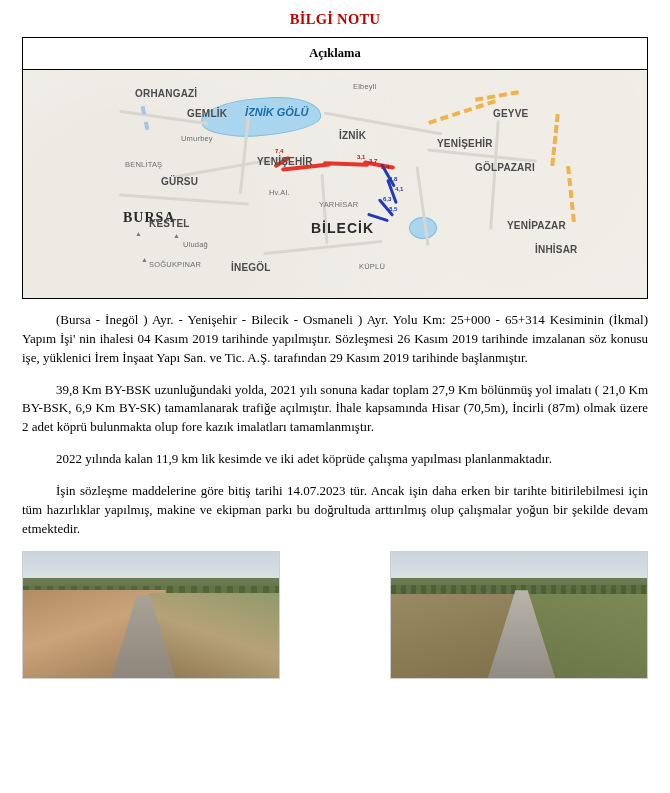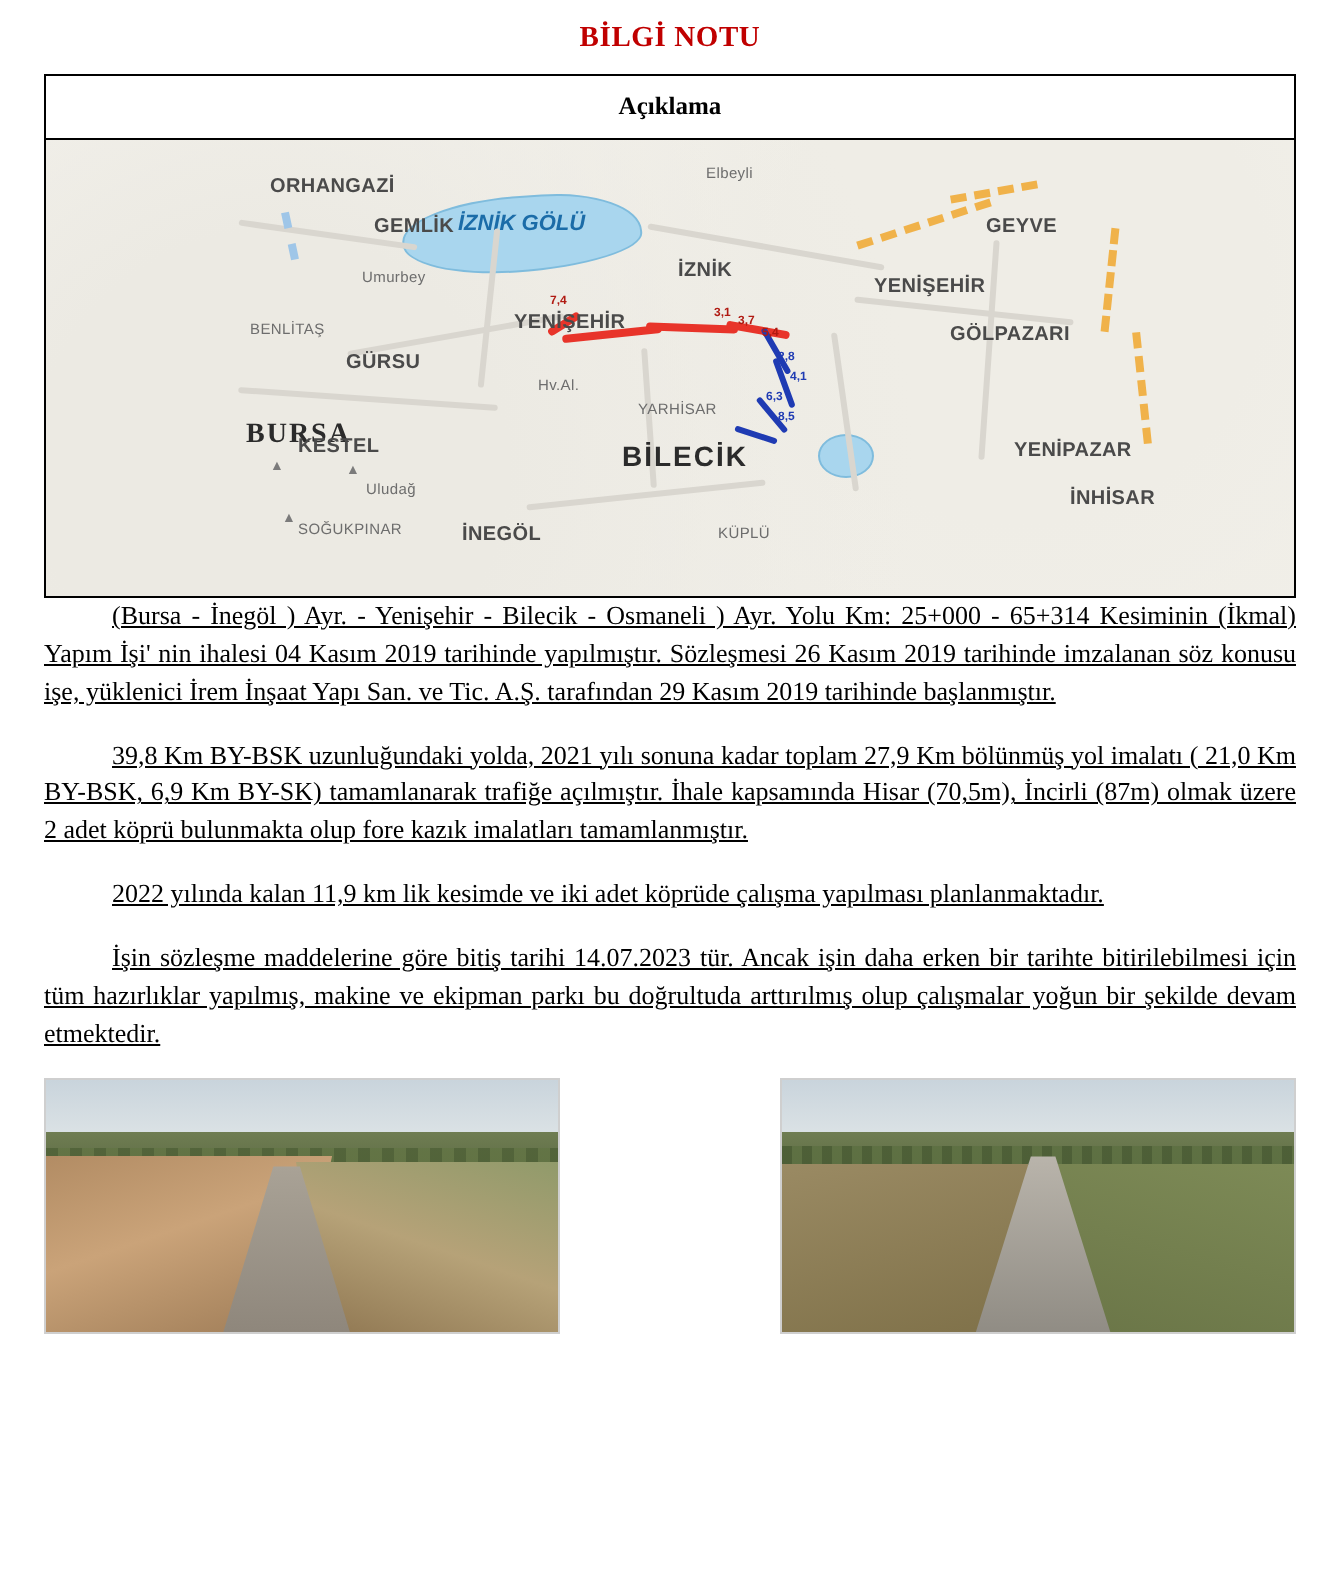--- a/index.html
+++ b/index.html
@@ -93,21 +93,21 @@
   .lake-iznik {
     left: 178px; top: 28px; width: 118px; height: 36px;
     transform: rotate(-4deg);
   }
   .lake-small {
     left: 386px; top: 147px; width: 26px; height: 20px;
     border-radius: 50%;
   }
   .lake-label {
     position: absolute;
-    left: 206px; top: 36px;
+    left: 222px; top: 36px;
     font-size: 11px; font-weight: bold; color: #1b6ca8;
     font-style: italic;
   }
   .road {
     position: absolute;
     background: #d9d6cf;
     height: 3px;
     border-radius: 2px;
   }
   .roadv {
@@ -165,21 +165,21 @@
   .num.blue { color: #1f3bb3; }
   .mtn {
     position: absolute;
     font-size: 7px;
     color: #7b7b7b;
   }
   
   .body-text {
     width: 626px;
     margin: 0 auto;
-    text-decoration: underline;
+    padding-top: 12px;
   }
   .body-text p {
     margin: 0 0 13px 0;
     font-size: 13px;
     line-height: 1.45;
     text-align: justify;
     text-indent: 34px;
   }
   
   .photos {
@@ -298,21 +298,21 @@
           <div class="city" style="left:112px; top:18px;">ORHANGAZİ</div>
           <div class="city small" style="left:330px; top:12px;">Elbeyli</div>
           <div class="city" style="left:164px; top:38px;">GEMLİK</div>
           <div class="city" style="left:470px; top:38px;">GEYVE</div>
           <div class="city" style="left:316px; top:60px;">İZNİK</div>
           <div class="city" style="left:414px; top:68px;">YENİŞEHİR</div>
           <div class="city small" style="left:158px; top:64px;">Umurbey</div>
           <div class="city" style="left:234px; top:86px;">YENİŞEHİR</div>
           <div class="city" style="left:452px; top:92px;">GÖLPAZARI</div>
           <div class="city small" style="left:102px; top:90px;">BENLİTAŞ</div>
-          <div class="city" style="left:150px; top:106px;text-align:center;">GÜRSU</div>
+          <div class="city" style="left:138px; top:106px;text-align:center;">GÜRSU</div>
           <div class="city small" style="left:246px; top:118px;">Hv.Al.</div>
           <div class="city small" style="left:296px; top:130px;">YARHİSAR</div>
           <div class="city big" style="left:100px; top:140px;font-family:Liberation Serif, serif;">BURSA</div>
           <div class="city" style="left:126px; top:148px;">KESTEL</div>
           <div class="city" style="left:484px; top:150px;">YENİPAZAR</div>
           <div class="city big" style="left:288px; top:150px;">BİLECİK</div>
           <div class="city small" style="left:160px; top:170px;">Uludağ</div>
           <div class="city" style="left:512px; top:174px;">İNHİSAR</div>
           <div class="city small" style="left:126px; top:190px;">SOĞUKPINAR</div>
           <div class="city" style="left:208px; top:192px;">İNEGÖL</div>

